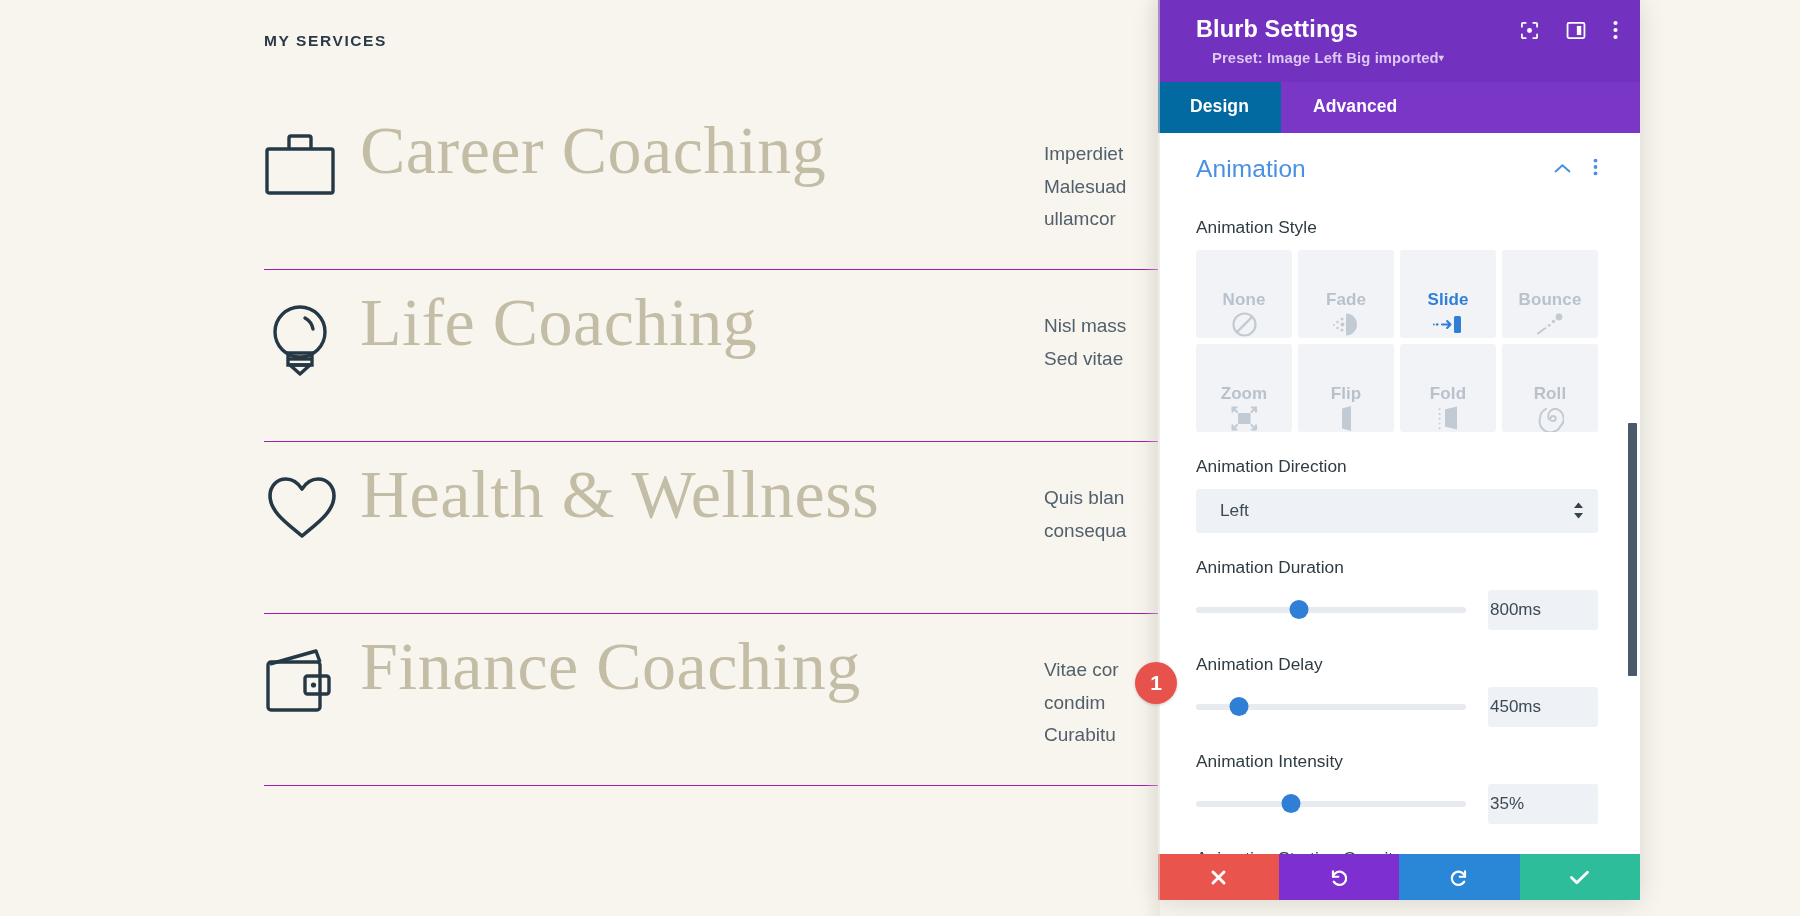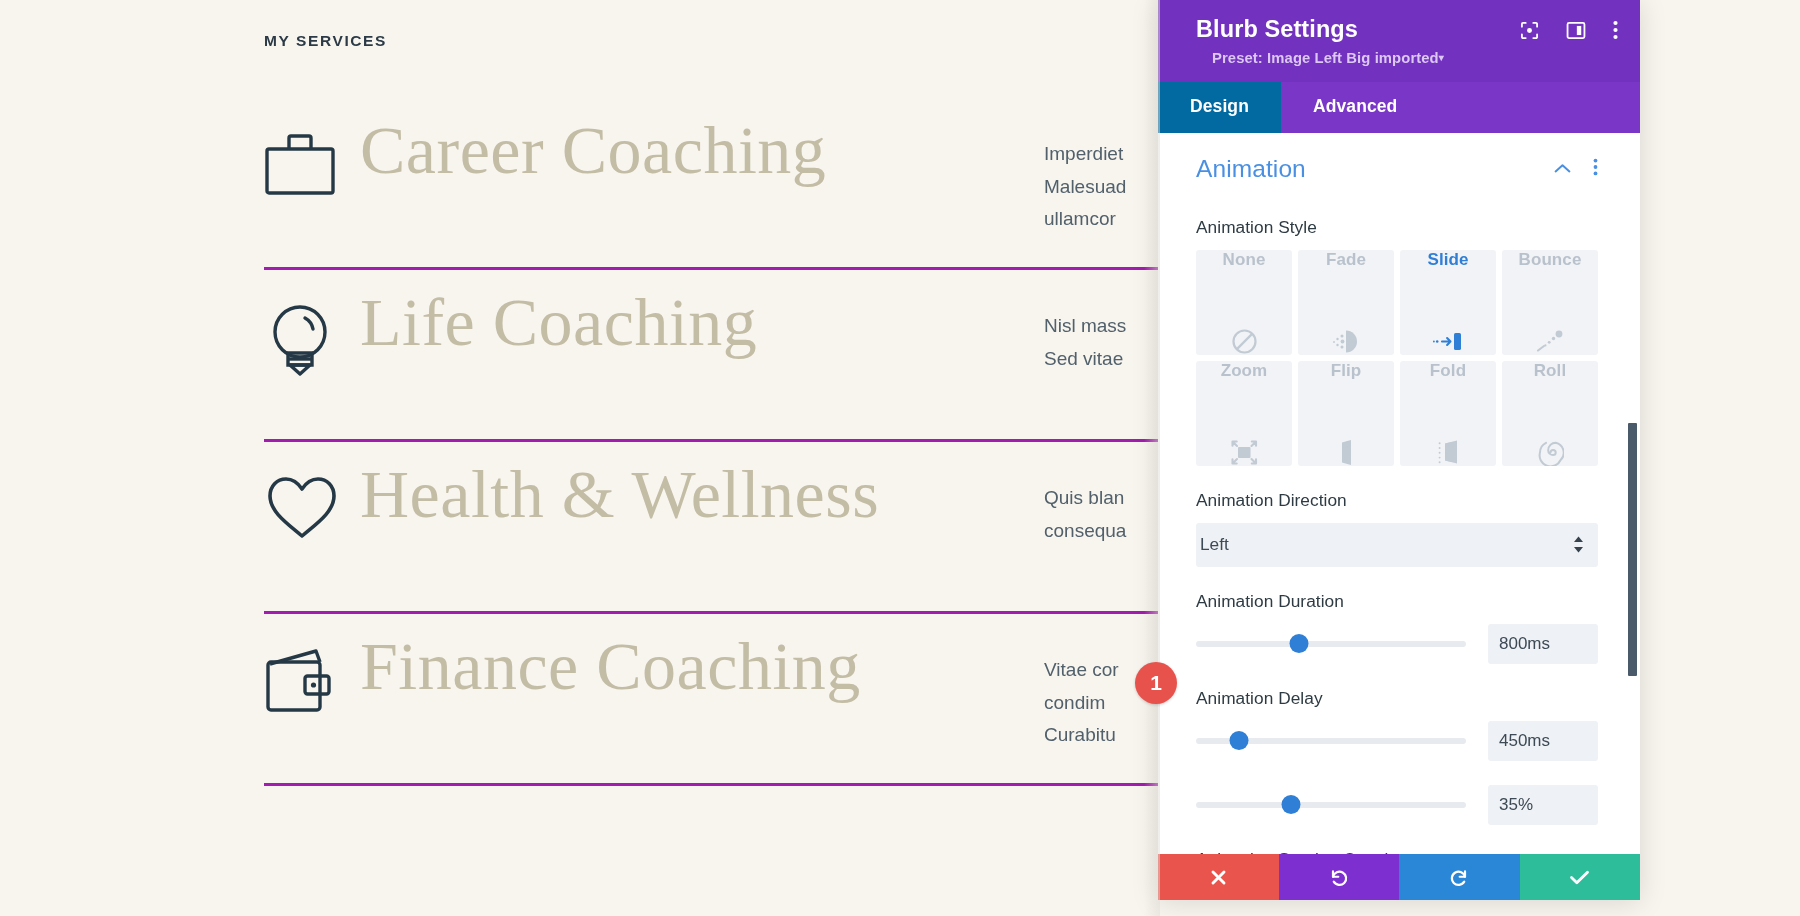--- a/index.html
+++ b/index.html
@@ -29,21 +29,21 @@
     color: #2b3a46;
     margin-top: 32px;
   }
 
   .blurb-list { margin-top: 48px; }
 
   .blurb {
     display: flex;
     align-items: flex-start;
     padding: 18px 0 30px 0;
-    border-bottom: 3px solid #a21caf;
+    border-bottom: 1px solid #a21caf;
     min-height: 172px;
   }
   .blurb:last-child { }
 
   .blurb-icon {
     flex: 0 0 96px;
     padding-top: 14px;
     color: #253845;
   }
   .blurb-icon svg { display: block; }
@@ -175,46 +175,46 @@
 
   
   .style-grid {
     display: grid;
     grid-template-columns: repeat(4, 1fr);
     gap: 6px;
   }
   .style-btn {
     background: #f1f3f6;
     border-radius: 3px;
-    height: 105px;
+    height: 88px;
     display: flex;
     flex-direction: column;
     align-items: center;
-    justify-content: space-between;
-    gap: 16px;
+    justify-content: flex-end;
+    gap: 1px;
     cursor: pointer;
   }
   .style-btn .lbl {
     font-size: 17px;
     font-weight: 700;
     color: #b9c2cc;
     letter-spacing: 0.1px;
   }
   .style-btn .gly { line-height: 0; color: #c2cad4; }
   .style-btn.active .lbl { color: #2f7fd6; }
   .style-btn.active .gly { color: #2f7fd6; }
 
   
   .select-box {
     background: #eef1f5;
     border-radius: 3px;
     height: 44px;
     display: flex;
     align-items: center;
-    padding: 0 14px 0 4px;
+    padding: 0 14px 0 24px;
     cursor: pointer;
   }
   .select-val {
     font-size: 17.3px;
     color: #3d4a55;
     flex: 1 1 auto;
   }
   .select-arrows { line-height: 0; color: #36424d; }
 
   
@@ -247,21 +247,21 @@
     top: 50%;
     margin-top: -9.5px;
   }
   .slider-val {
     flex: 0 0 110px;
     background: #eef1f5;
     border-radius: 3px;
     height: 40px;
     display: flex;
     align-items: center;
-    padding-left: 11px;
+    padding-left: 2px;
     font-size: 17px;
     color: #3d4a55;
     cursor: text;
   }
 
   
   .vscroll-track {
     position: absolute;
     right: 3px; top: 0; bottom: 0;
     width: 9px;
@@ -597,20 +597,21 @@
         <div class="slider-row">
           <div class="slider-track-wrap">
             <div class="slider-track"></div>
             <div class="slider-knob" id="knob-delay" style="left: 16%;"></div>
           </div>
           <div class="slider-val">450ms</div>
         </div>
       </div>
 
       <div class="field">
+        <div class="field-label">Animation Intensity</div>
         <div class="slider-row">
           <div class="slider-track-wrap">
             <div class="slider-track"></div>
             <div class="slider-knob" id="knob-intensity" style="left: 35%;"></div>
           </div>
           <div class="slider-val">35%</div>
         </div>
       </div>
 
       <div class="field">

